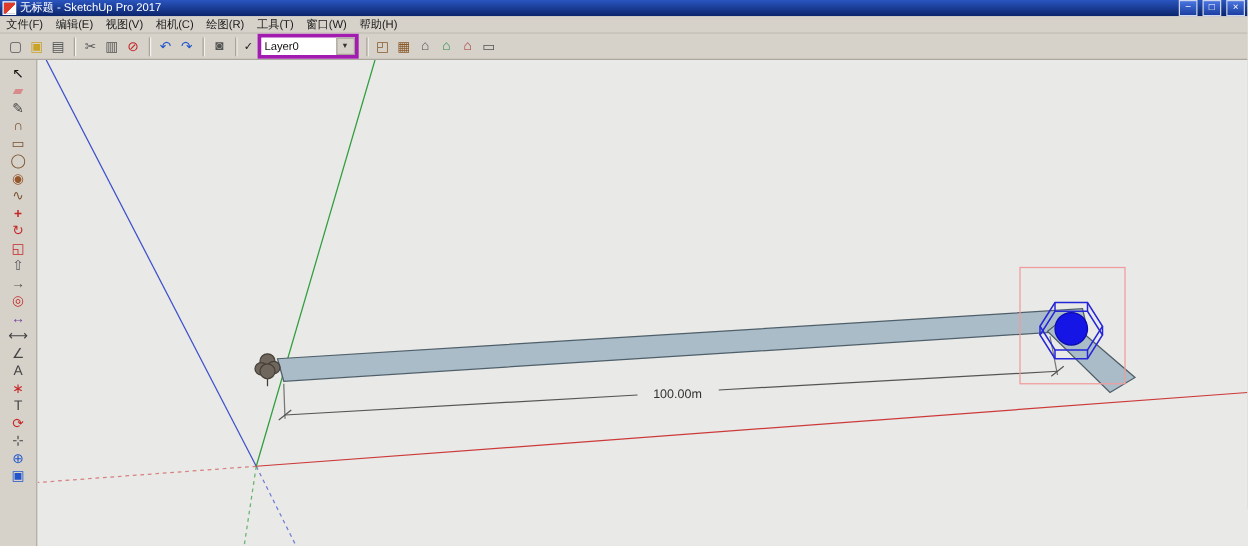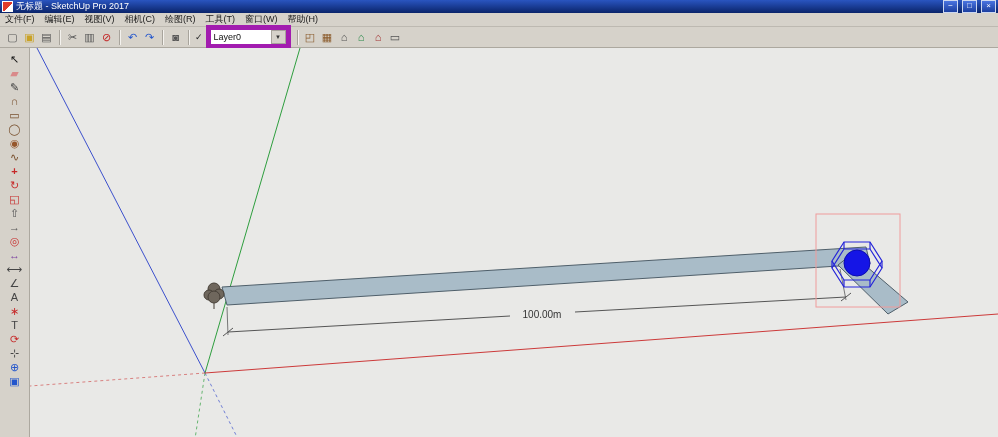--- a/index.html
+++ b/index.html
@@ -9,21 +9,21 @@
   .title-text{flex:1;white-space:nowrap;overflow:hidden;}
   .win-btn{width:13px;height:11px;background:linear-gradient(#4a74e0,#1c3fa0);border:1px solid #cdd8f0;color:#fff;font-size:8px;line-height:9px;text-align:center;margin-left:1px;cursor:default;}
   .menubar{height:13px;background:#d6d2ca;display:flex;align-items:center;font-size:9px;color:#1a1a1a;border-bottom:1px solid #bdb9b1;}
   .menu-item{padding:0 5px;white-space:nowrap;}
   .toolbar{height:20px;background:#d6d2ca;display:flex;align-items:center;border-bottom:1px solid #aca89f;padding:0 4px;}
   .tb-group{display:flex;align-items:center;}
   .tb-icon{width:17px;height:17px;display:flex;align-items:center;justify-content:center;font-size:11px;cursor:default;}
   .tb-sep{width:1px;height:15px;background:#a8a49c;box-shadow:1px 0 0 #f4f2ee;margin:0 4px;display:inline-block;}
   .layer-combo{display:flex;align-items:center;gap:3px;font-size:9px;margin:0 2px;}
   .check{color:#222;font-size:9px;}
-  .combo-box{width:72px;height:14px;background:#fff;border:5px solid #a21caf;display:flex;align-items:center;justify-content:space-between;padding:0 0 0 3px;font-size:9px;color:#111;}
+  .combo-box{width:72px;height:14px;background:#fff;border:3px solid #a21caf;display:flex;align-items:center;justify-content:space-between;padding:0 0 0 3px;font-size:9px;color:#111;}
   .combo-arrow{width:13px;height:12px;background:#d6d2ca;border:1px solid #a8a49c;font-size:6px;line-height:12px;text-align:center;color:#333;}
   .main{display:flex;height:391px;}
   .palette{width:30px;background:#d6d2ca;border-right:1px solid #aca89f;display:flex;flex-direction:column;align-items:center;padding-top:4px;box-sizing:border-box;}
   .tool{width:24px;height:14px;display:flex;align-items:center;justify-content:center;font-size:11px;line-height:14px;cursor:default;}
   .canvas-wrap{flex:1;position:relative;background:#e9e9e7;}
   .canvas-wrap svg{position:absolute;left:0;top:0;width:100%;height:100%;}
 </style>
 </head>
 <body>
 

